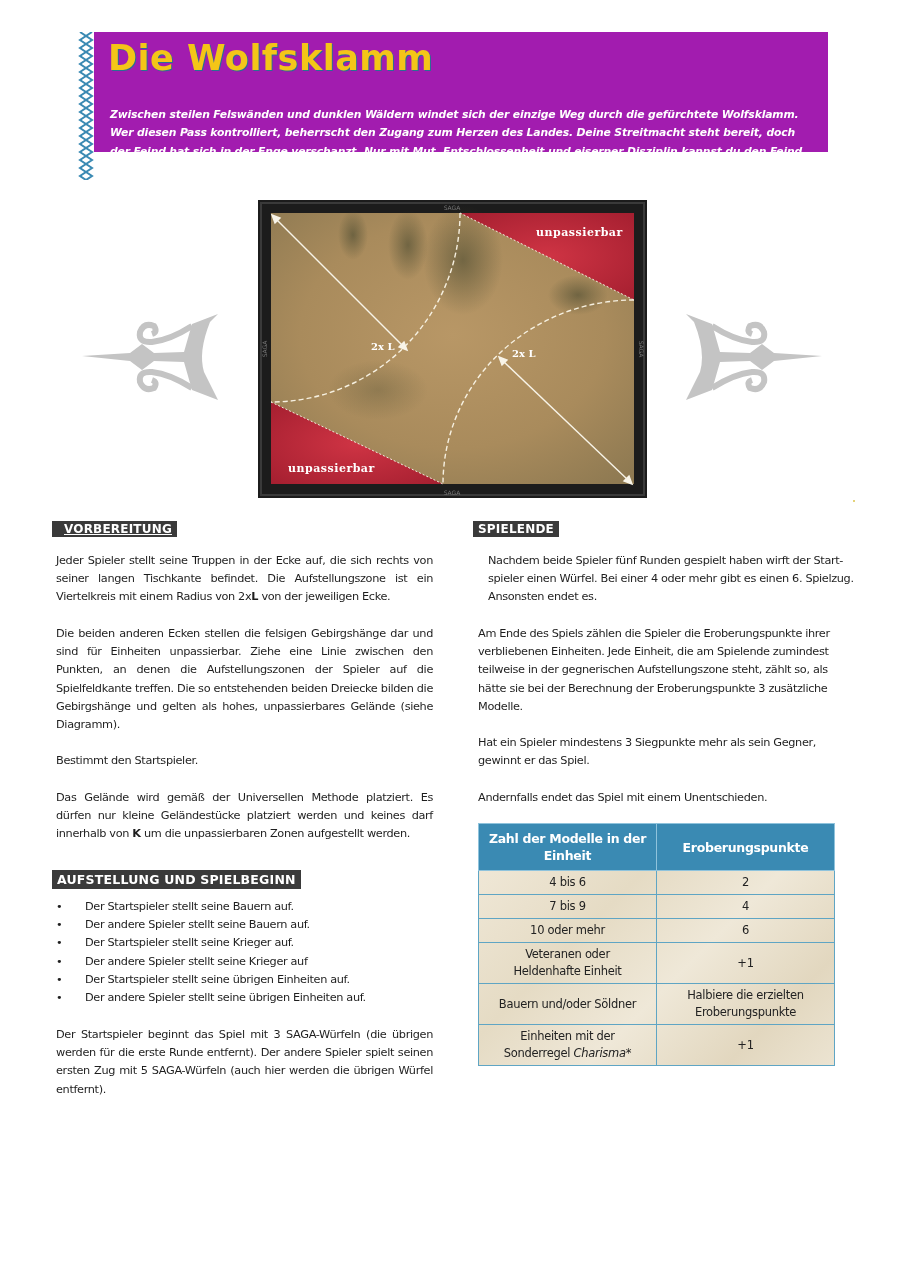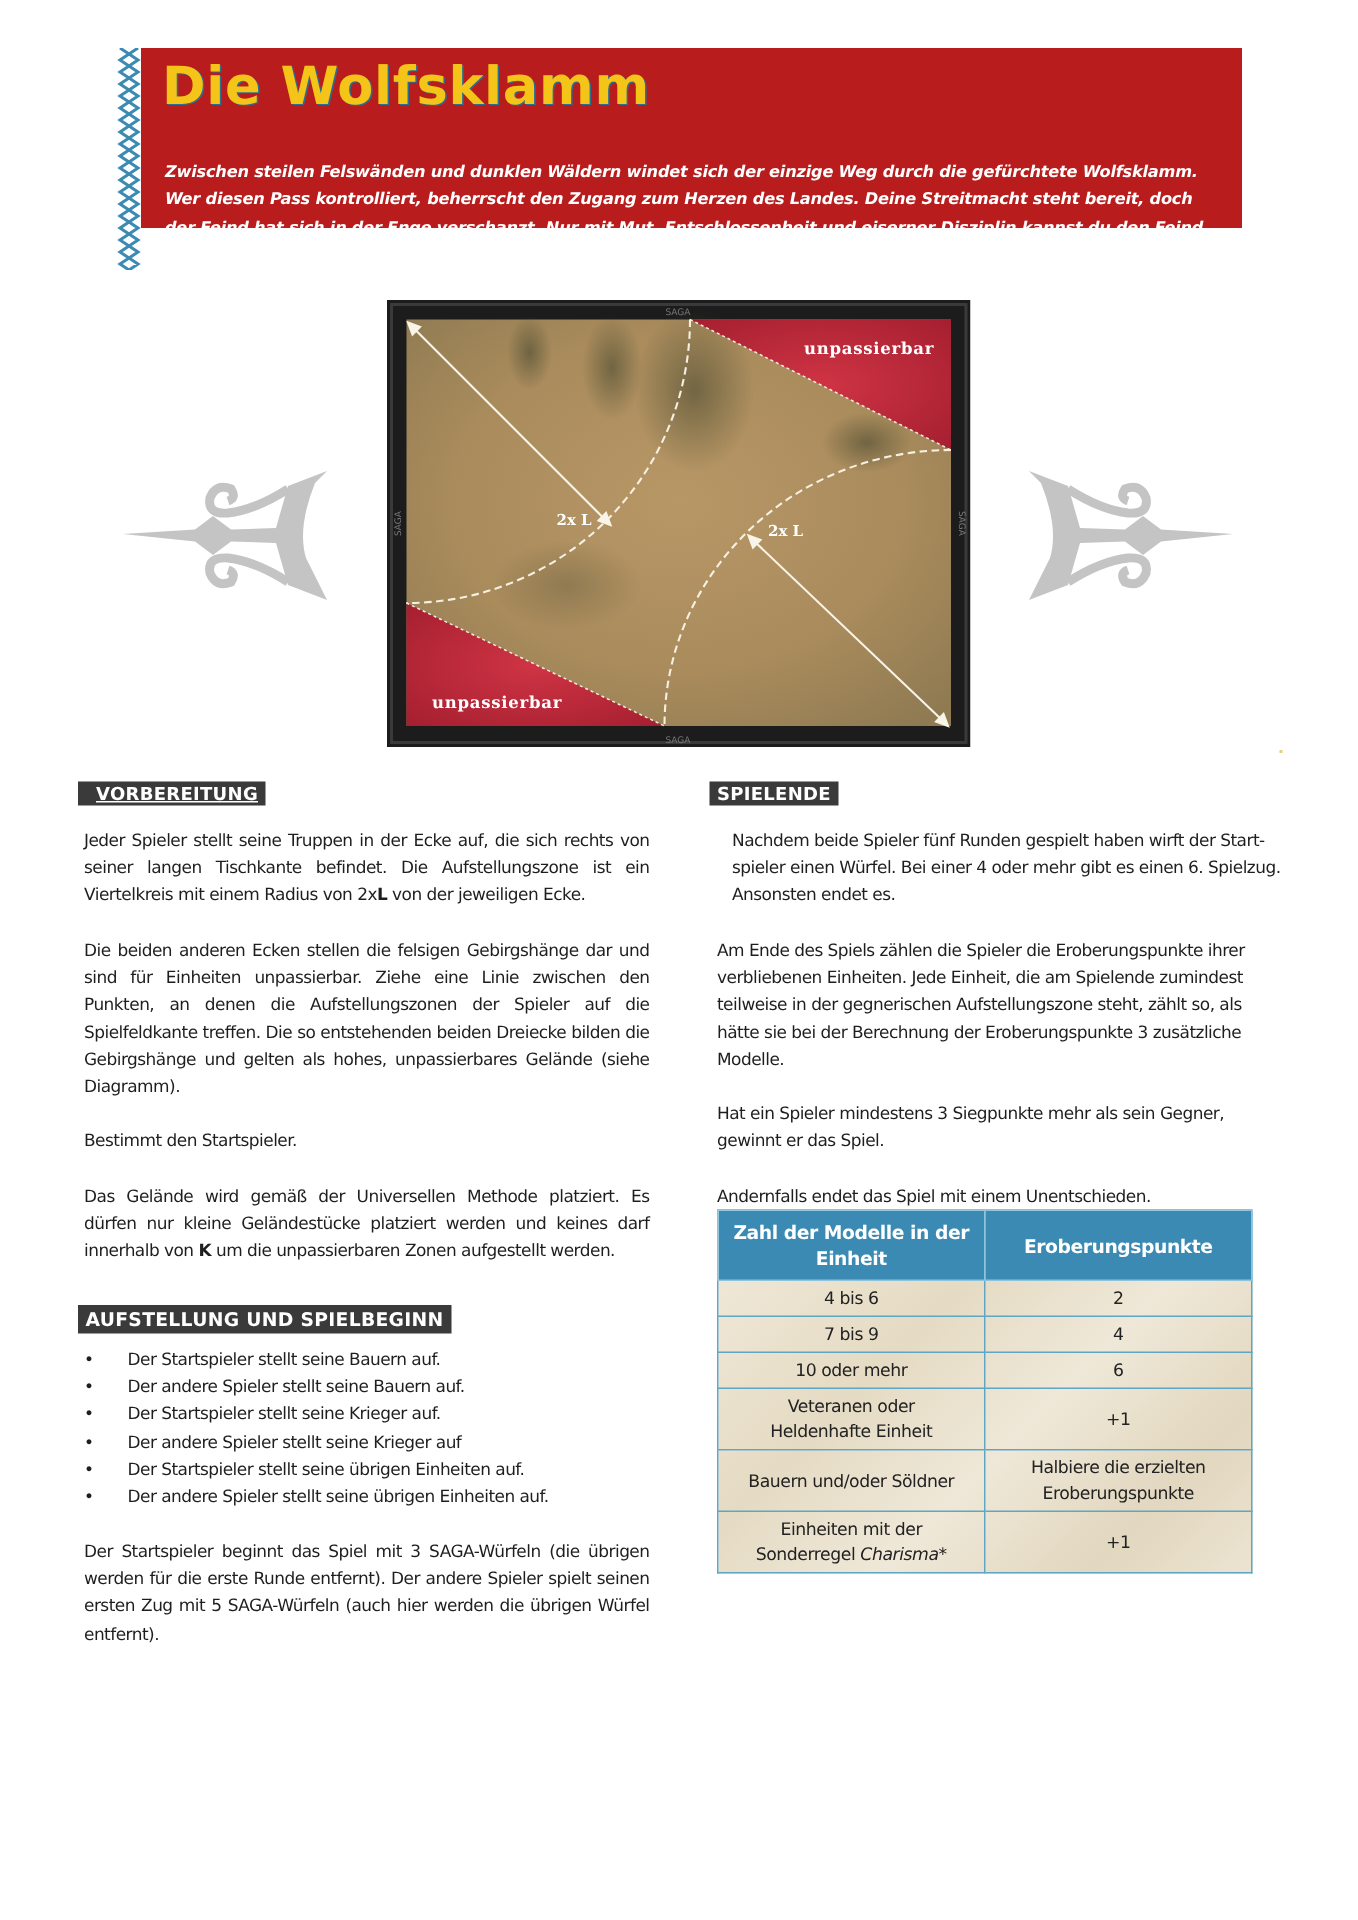--- a/index.html
+++ b/index.html
@@ -1,20 +1,20 @@
 <!DOCTYPE html>
 <html><head>
 <meta charset="utf-8">
 <style>
   * { box-sizing: border-box; margin: 0; padding: 0; }
   html, body { width: 905px; height: 1280px; background: #ffffff; overflow: hidden; }
   body { position: relative; font-family: "DejaVu Sans", sans-serif; color: #1e1e1e; }
 
   
-  .banner { position: absolute; left: 78px; top: 32px; width: 750px; height: 120px; background: #b91c1c; }
+  .banner { position: absolute; left: 78px; top: 32px; width: 750px; height: 120px; background: #a21caf; }
   .banner .braid { position: absolute; left: 0; top: 0; width: 16px; height: 148px; }
   .banner h1 { position: absolute; left: 30px; top: 6px; font-family: "DejaVu Sans", sans-serif; font-weight: bold; font-size: 35px; color: #f4c518; letter-spacing: 0.5px; text-shadow: 1px 1px 0 #2a6f93; }
   .banner p { position: absolute; left: 32px; top: 74px; width: 705px; font-family: "DejaVu Sans", sans-serif; font-size: 10.8px; line-height: 18.4px; color: #ffffff; font-style: italic; font-weight: bold; letter-spacing: -0.15px; }
 
   
   .map { position: absolute; left: 258px; top: 200px; width: 389px; height: 298px; }
   .ornament { position: absolute; top: 312px; width: 140px; height: 90px; }
   .ornament.left { left: 80px; }
   .ornament.right { left: 684px; }
   .dot { position: absolute; left: 853px; top: 500px; width: 2px; height: 2px; background: #e4d27a; }
@@ -24,21 +24,21 @@
   .heading.plain { text-decoration: none; }
 
   .para { position: absolute; font-family: "DejaVu Sans", sans-serif; font-size: 11.3px; line-height: 18.2px; color: #1e1e1e; letter-spacing: -0.35px; }
   .para.justify { text-align: justify; text-align-last: left; }
 
   ul.bullets { position: absolute; left: 56px; top: 898px; list-style: none; width: 380px; }
   ul.bullets li { position: relative; padding-left: 29px; font-size: 11.3px; line-height: 18.2px; letter-spacing: -0.35px; }
   ul.bullets li .b { position: absolute; left: 0; top: 0; }
 
   
-  table.score { position: absolute; left: 478px; top: 806px; width: 357px; border-collapse: collapse; font-family: "DejaVu Sans", sans-serif; }
+  table.score { position: absolute; left: 478px; top: 823px; width: 357px; border-collapse: collapse; font-family: "DejaVu Sans", sans-serif; }
   table.score th { background: #3a8ab3; color: #fff; font-weight: bold; font-size: 12.5px; line-height: 17px; height: 47px; border: 1px solid #8fc3dc; text-align: center; letter-spacing: -0.3px; }
   table.score td { font-size: 11.5px; line-height: 17px; text-align: center; border: 1px solid #5fa5c4; color: #222; letter-spacing: -0.3px; }
   table.score tbody { background: linear-gradient(135deg, #efe7d6 0%, #e5dbc4 30%, #efe8d8 55%, #e2d7bf 80%, #ece4d2 100%); }
   table.score td.c1 { width: 178px; }
   table.score tr.short td { height: 24px; }
   table.score tr.tall td { height: 41px; }
 </style>
 </head>
 <body>
 

